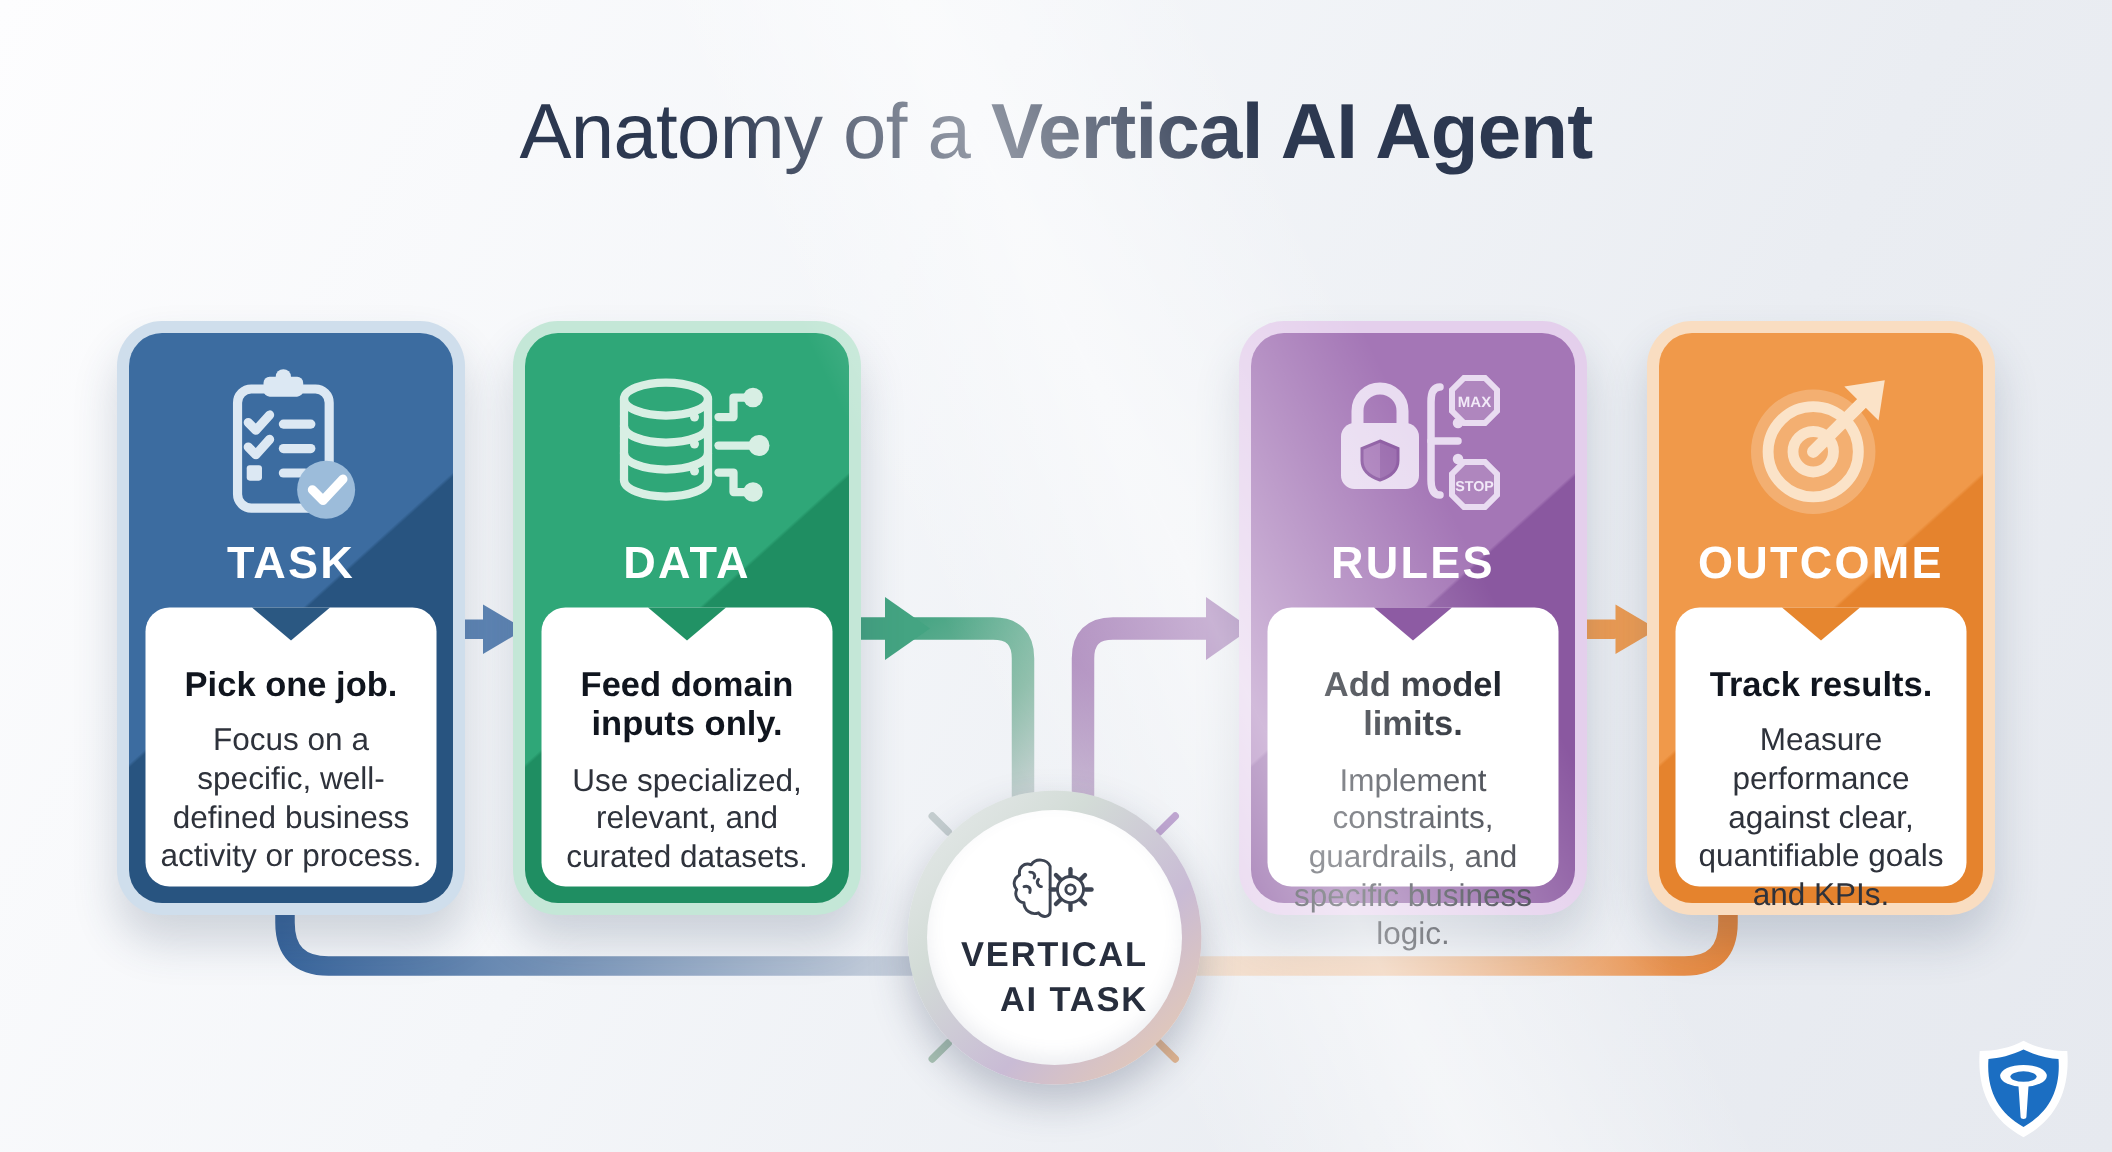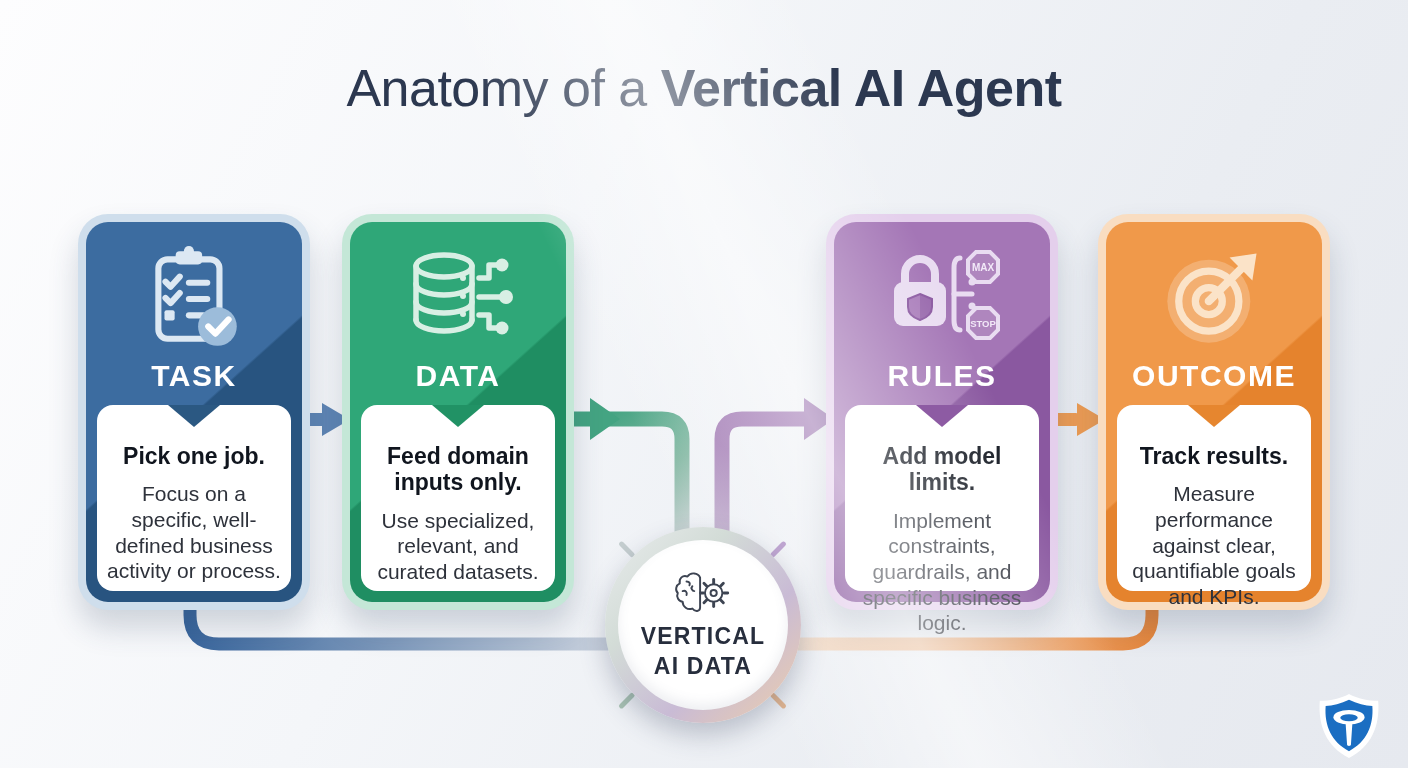--- a/index.html
+++ b/index.html
@@ -40,21 +40,21 @@
   .desc{font-size:21px;color:#2e323b;line-height:1.22;}
   
   .conn{position:absolute;}
   
   .hub{position:absolute;left:605px;top:527px;width:196px;height:196px;border-radius:50%;
     background:linear-gradient(135deg,#e9eced 0%,#d3dcd7 32%,#c9bbd5 64%,#edceab 100%);
     box-shadow:0 12px 26px rgba(55,65,95,.28);z-index:5;}
   .hub-inner{position:absolute;inset:13px;border-radius:50%;background:#ffffff;
     display:flex;flex-direction:column;align-items:center;justify-content:center;gap:2px;
     box-shadow:inset 0 -6px 12px rgba(90,100,130,.10);}
-  .hub-text{font-size:23px;font-weight:800;color:#272e3d;letter-spacing:1.2px;line-height:1.3;text-align:center;}
+  .hub-text{font-size:23px;font-weight:800;color:#272e3d;letter-spacing:1.2px;line-height:1.3;text-align:right;}
   .tick{position:absolute;left:700px;top:615px;width:5px;height:20px;border-radius:3px;z-index:4;}
   
   .logo{position:absolute;left:1310px;top:690px;}
 </style>
 </head>
 <body>
 
 <div class="stage">
 
   <div class="title"><span>Anatomy of a </span><b>Vertical AI Agent</b></div>
@@ -245,21 +245,21 @@
               <path d="M43 35 v4"></path>
             <path d="M29.5 25 h3"></path>
               <path d="M53.5 25 h4"></path>
             <path d="M33 15 l3 3"></path>
               <path d="M50 32 l3 3"></path>
             <path d="M53 15 l-3 3"></path>
               <path d="M36 32 l-3 3"></path>
           </g>
         </g>
       </svg>
-      <div class="hub-text"><span>VERTICAL</span><br><span>AI DATA</span></div>
+      <div class="hub-text"><span>VERTICAL</span><br><span>AI TASK</span></div>
     </div>
   </div>
 
   <svg class="logo" width="78" height="72" viewBox="0 0 80 74">
     <path d="M40 4 C49 9 60 11 70 11 C72 37 63 58 40 70 C17 58 8 37 10 11 C20 11 31 9 40 4 Z" fill="#ffffff"></path>
     <path d="M40 10 C48 14 57 16 64 16.5 C65.5 37 58 53 40 63 C22 53 14.5 37 16 16.5 C23 16 32 14 40 10 Z" fill="#1b6ec2"></path>
     <ellipse cx="40" cy="28" rx="16" ry="7.5" fill="#ffffff"></ellipse>
     <ellipse cx="40" cy="28.5" rx="9" ry="3.6" fill="#1b6ec2"></ellipse>
     <path d="M36.5 34 h7 l-1.5 22 c0 2 -4 2 -4 0 Z" fill="#ffffff"></path>
   </svg>

